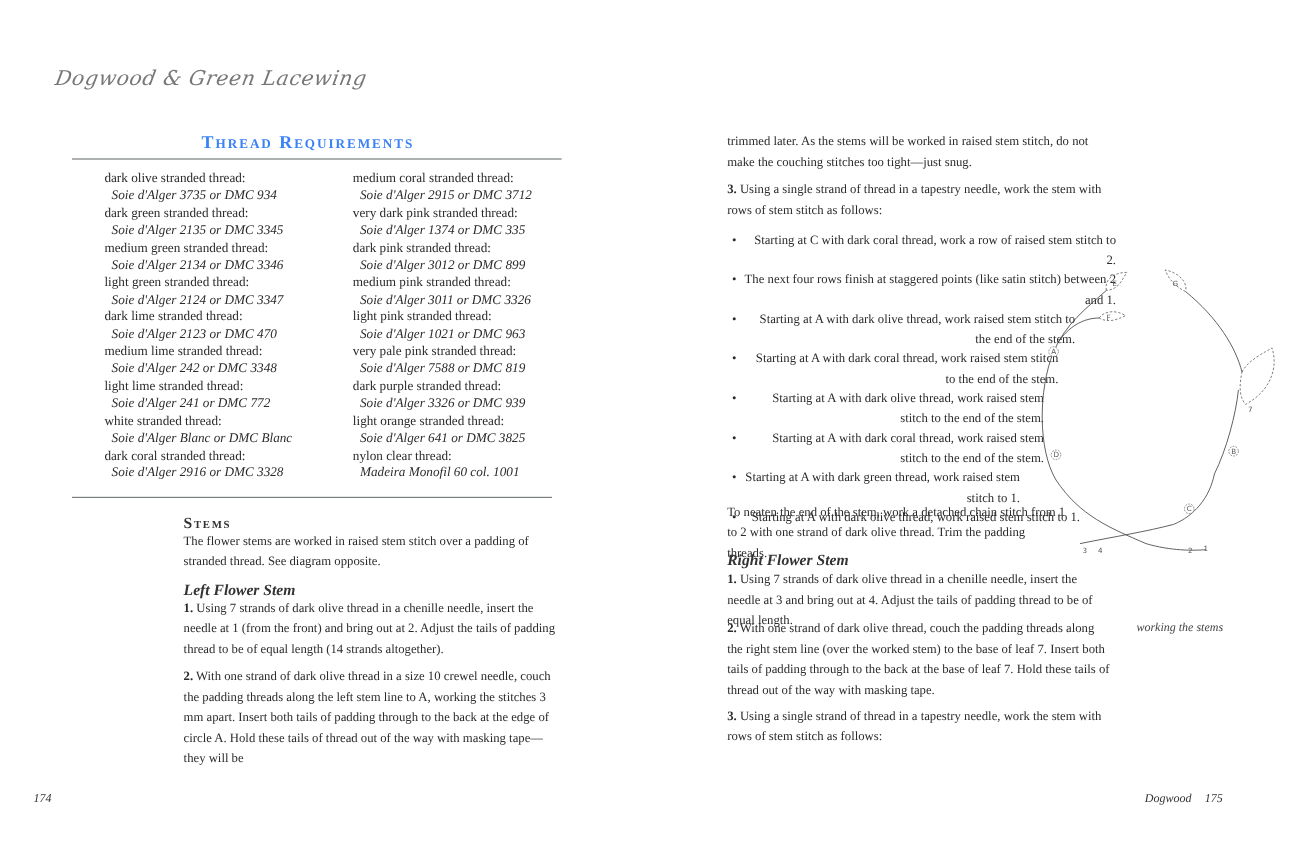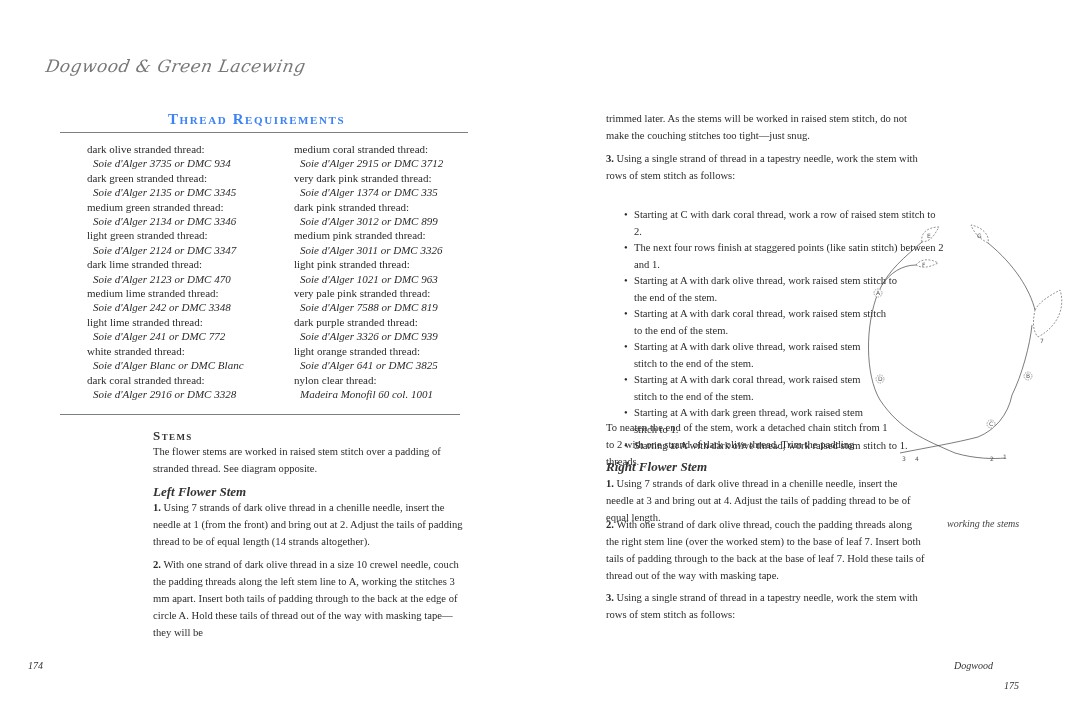--- a/index.html
+++ b/index.html
@@ -11,21 +11,21 @@
     .section-title { left: 168px; top: 111px; font-size: 15px; font-variant: small-caps; letter-spacing: 1.6px;
                      font-weight: bold; color: #3b82f6; }
     .rule { height: 1px; background: #7a7f7f; }
     .thread-col { font-size: 11px; line-height: 14.4px; margin-left: 16px; }
     .thread-col .name { display: block; }
     .thread-col .code { display: block; font-style: italic; padding-left: 6px; }
     .stems-title { left: 153px; top: 428px; font-size: 13px; font-variant: small-caps; letter-spacing: 1.4px; font-weight: bold; color: #333; }
     .para { font-size: 10.6px; line-height: 17px; }
     .para b { font-weight: bold; }
     .subhead { font-style: italic; font-weight: bold; font-size: 13px; color: #333; }
-    .bullets { margin: 18px; padding: 0; list-style: none; font-size: 10.6px; line-height: 16.5px; }
+    .bullets { margin: 4px; padding: 0; list-style: none; font-size: 10.6px; line-height: 16.5px; text-align: right; }
     .bullets li { position: relative; padding-left: 10px; margin-bottom: 0px; }
     .bullets li::before { content: "•"; position: absolute; left: 0; top: 0; }
     .folio { font-style: italic; font-size: 10px; color: #333; }
     .caption { font-style: italic; font-size: 10px; color: #444; }
     svg text { font-family: "DejaVu Sans", sans-serif; font-size: 6px; fill: #555; }
   </style>
 </head>
 <body>
 
 <div class="abs running-title">Dogwood &amp; Green Lacewing</div>
@@ -150,13 +150,13 @@
   <text x="117" y="23">G</text>
   <text x="180" y="128">7</text>
   <text x="42" y="246">3</text>
   <text x="55" y="246">4</text>
   <text x="130" y="246">2</text>
   <text x="143" y="244">1</text>
 </svg>
 <div class="abs caption" style="left:947px; top:474px;margin-top:44px;">working the stems</div>
 
 <div class="abs folio" style="left:954px; top:660px;">Dogwood</div>
-<div class="abs folio" style="left:1004px; top:660px;margin-top:20px;">175</div>
+<div class="abs folio" style="left:1004px; top:660px;">175</div>
 
 </body></html>

